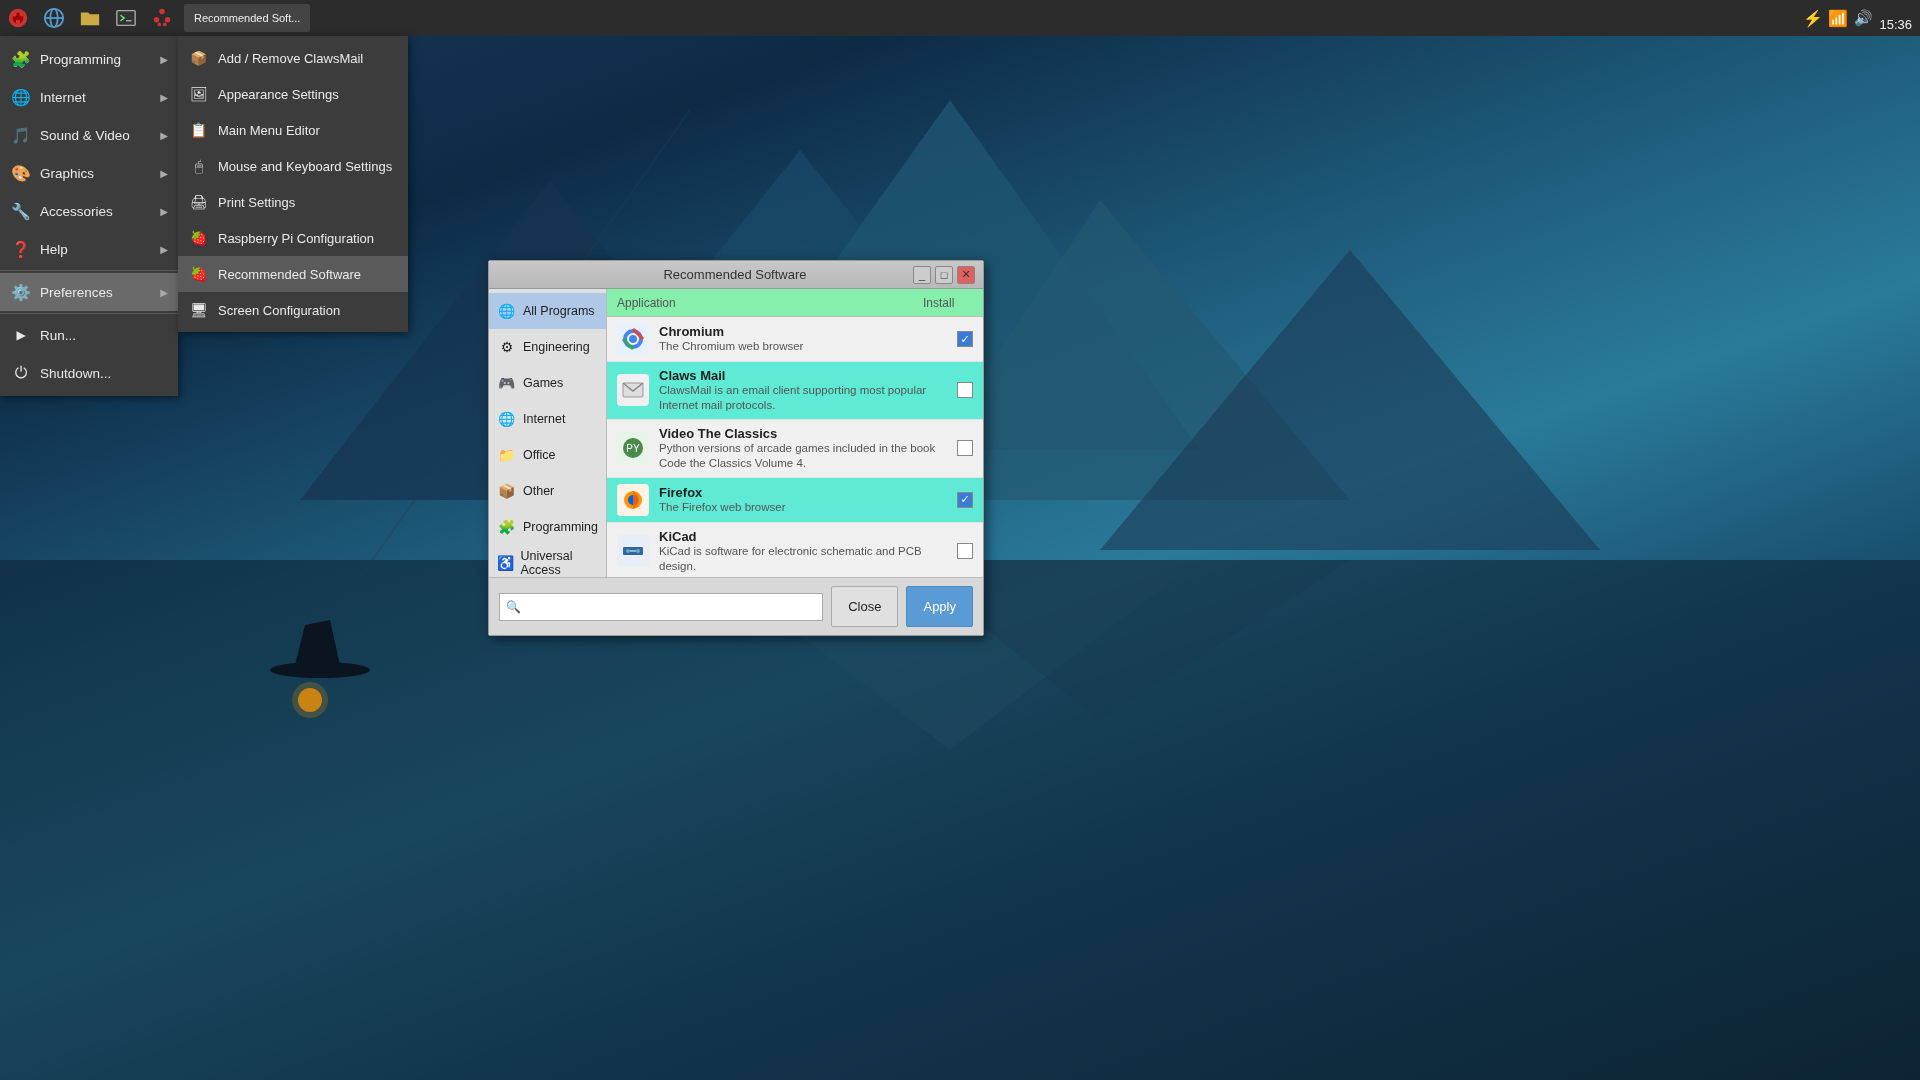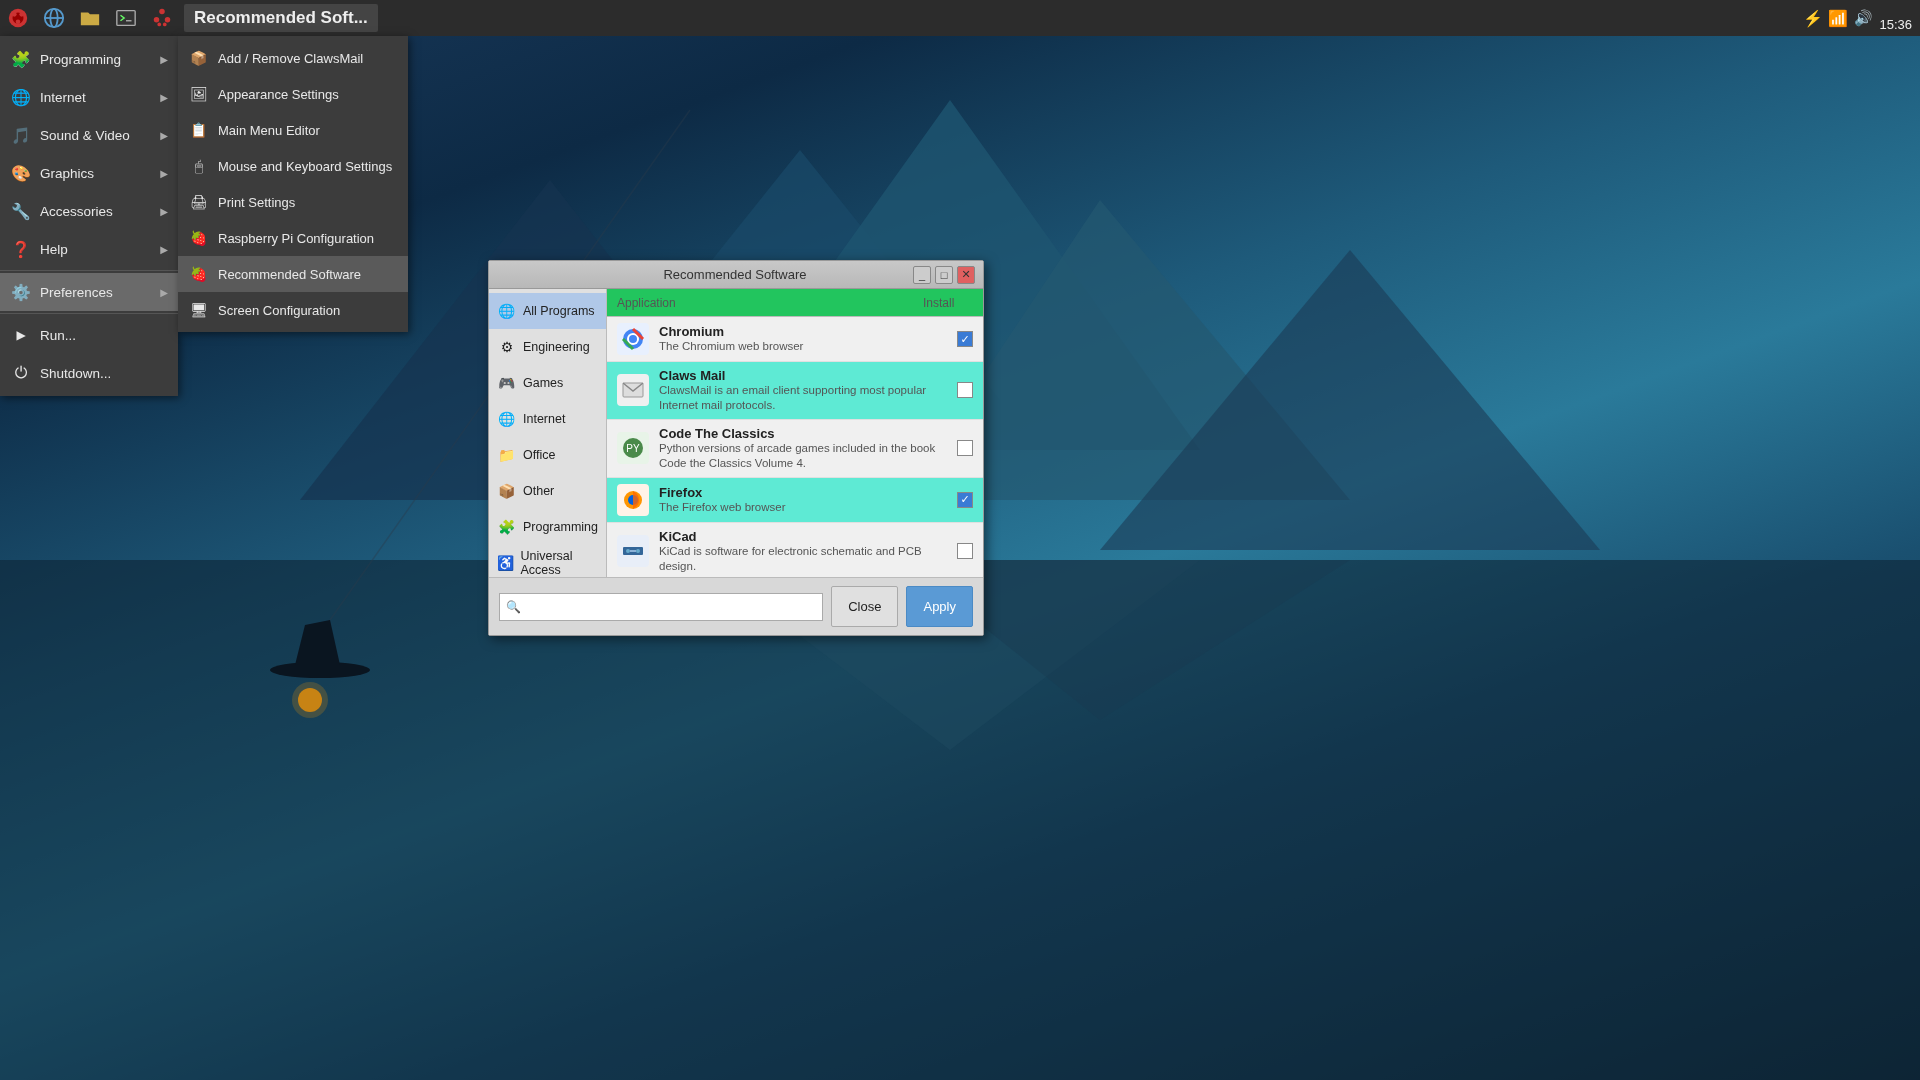--- a/index.html
+++ b/index.html
@@ -47,24 +47,23 @@
       width: 22px;
       height: 22px;
     }
     #taskbar-title {
       background: #444;
       height: 28px;
       padding: 0 10px;
       display: flex;
       align-items: center;
       color: #eee;
-      font-size: 17px;
+      font-size: 11px;
       border-radius: 2px;
       margin-left: 4px;
-      font-weight: bold;
     }
     #taskbar-right {
       display: flex;
       align-items: center;
       padding-right: 8px;
       gap: 6px;
       color: #eee;
       font-size: 13px;
     }
     
@@ -231,21 +230,21 @@
     
     #app-list-area {
       flex: 1;
       background: #f0f0f0;
       overflow-y: auto;
     }
     #app-list-header {
       display: flex;
       align-items: center;
       height: 28px;
-      background: #22c55e;
+      background: #86efac;
       border-bottom: 1px solid #bbb;
       padding: 0 10px;
       font-size: 12px;
       color: #555;
     }
     #app-list-header-app { flex: 1; }
     #app-list-header-install { width: 50px; text-align: left; }
     .app-row {
       display: flex;
       align-items: center;
@@ -581,21 +580,21 @@
         </div>
 
         <div class="app-row">
           <div class="app-icon" style="background:#e8f4e8;">
             <svg viewBox="0 0 24 24" width="24" height="24">
               <circle cx="12" cy="12" r="10" fill="#4a8a4a"></circle>
               <text x="12" y="16" text-anchor="middle" fill="white" font-size="10">PY</text>
             </svg>
           </div>
           <div class="app-info">
-            <div class="app-name">Code The Classics</div>
+            <div class="app-name">Video The Classics</div>
             <div class="app-desc">Python versions of arcade games included in the book Code the Classics Volume 4.</div>
           </div>
           <div class="app-checkbox"></div>
         </div>
 
         <div class="app-row">
           <div class="app-icon" style="background:#fff3e8;">
             <svg viewBox="0 0 24 24" width="24" height="24">
               <circle cx="12" cy="12" r="9" fill="#FF9500"></circle>
               <circle cx="12" cy="12" r="5" fill="#0060DF"></circle>

